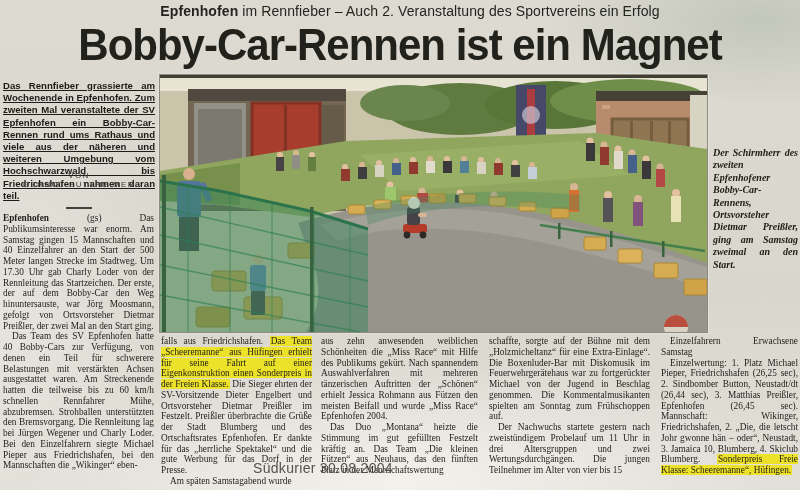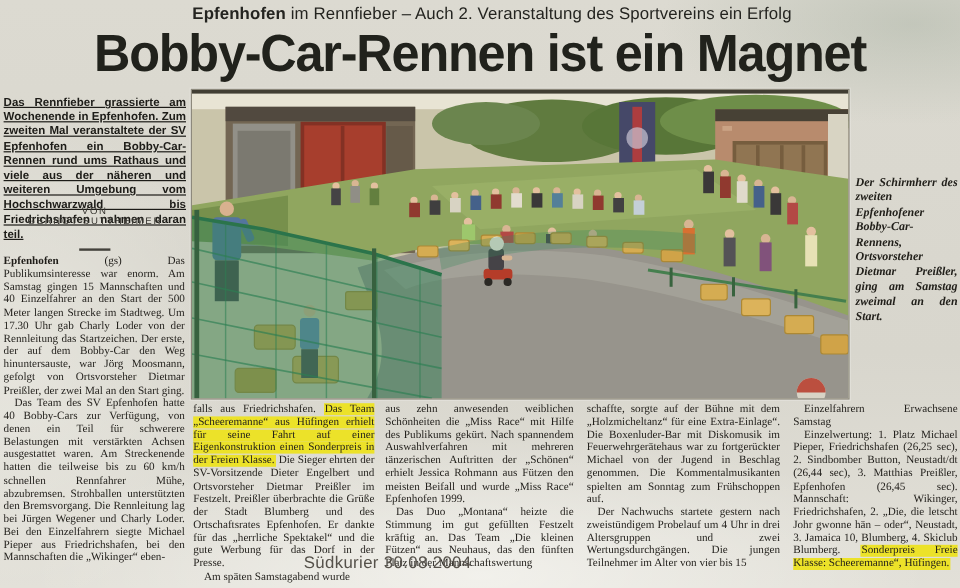--- a/index.html
+++ b/index.html
@@ -315,27 +315,27 @@
     <p><b>Epfenhofen</b><span> (gs) Das Publikumsinteresse war enorm. Am Samstag gingen 15 Mannschaften und 40 Einzelfahrer an den Start der 500 Meter langen Strecke im Stadtweg. Um 17.30 Uhr gab Charly Loder von der Rennleitung das Startzeichen. Der erste, der auf dem Bobby-Car den Weg hinuntersauste, war Jörg Moosmann, gefolgt von Ortsvorsteher Dietmar Preißler, der zwei Mal an den Start ging.</span></p>
     <p class="ind">Das Team des SV Epfenhofen hatte 40 Bobby-Cars zur Verfügung, von denen ein Teil für schwerere Belastungen mit verstärkten Achsen ausgestattet waren. Am Streckenende hatten die teilweise bis zu 60 km/h schnellen Rennfahrer Mühe, abzubremsen. Strohballen unterstützten den Bremsvorgang. Die Rennleitung lag bei Jürgen Wegener und Charly Loder. Bei den Einzelfahrern siegte Michael Pieper aus Friedrichshafen, bei den Mannschaften die „Wikinger“ eben-</p>
   </div>
 
   <div class="abs bodytext col2">
     <p><span>falls aus Friedrichshafen. </span><mark>Das Team „Scheeremanne“ aus Hüfingen erhielt für seine Fahrt auf einer Eigenkonstruktion einen Sonderpreis in der Freien Klasse.</mark><span> Die Sieger ehrten der SV-Vorsitzende Dieter Engelbert und Ortsvorsteher Dietmar Preißler im Festzelt. Preißler überbrachte die Grüße der Stadt Blumberg und des Ortschaftsrates Epfenhofen. Er dankte für das „herrliche Spektakel“ und die gute Werbung für das Dorf in der Presse.</span></p>
     <p class="ind">Am späten Samstagabend wurde</p>
   </div>
 
   <div class="abs bodytext col3">
-    <p>aus zehn anwesenden weiblichen Schönheiten die „Miss Race“ mit Hilfe des Publikums gekürt. Nach spannendem Auswahlverfahren mit mehreren tänzerischen Auftritten der „Schönen“ erhielt Jessica Rohmann aus Fützen den meisten Beifall und wurde „Miss Race“ Epfenhofen 1999.</p>
+    <p>aus zehn anwesenden weiblichen Schönheiten die „Miss Race“ mit Hilfe des Publikums gekürt. Nach spannendem Auswahlverfahren mit mehreren tänzerischen Auftritten der „Schönen“ erhielt Jessica Rohmann aus Fützen den meisten Beifall und wurde „Miss Race“ Epfenhofen 2004.</p>
     <p class="ind">Das Duo „Montana“ heizte die Stimmung im gut gefüllten Festzelt kräftig an. Das Team „Die kleinen Fützen“ aus Neuhaus, das den fünften Platz in der Mannschaftswertung</p>
   </div>
 
   <div class="abs bodytext col4">
     <p>schaffte, sorgte auf der Bühne mit dem „Holzmicheltanz“ für eine Extra-Einlage“. Die Boxenluder-Bar mit Diskomusik im Feuerwehrgerätehaus war zu fortgerückter Michael von der Jugend in Beschlag genommen. Die Kommentalmusikanten spielten am Sonntag zum Frühschoppen auf.</p>
-    <p class="ind">Der Nachwuchs startete gestern nach zweistündigem Probelauf um 4 Uhr in drei Altersgruppen und zwei Wertungsdurchgängen. Die jungen Teilnehmer im Alter von vier bis 15</p>
+    <p class="ind">Der Nachwuchs startete gestern nach zweistündigem Probelauf um 11 Uhr in drei Altersgruppen und zwei Wertungsdurchgängen. Die jungen Teilnehmer im Alter von vier bis 15</p>
   </div>
 
   <div class="abs bodytext col5">
     <p class="ind">Einzelfahrern Erwachsene Samstag</p>
     <p class="ind"><span>Einzelwertung: 1. Platz Michael Pieper, Friedrichshafen (26,25 sec), 2. Sindbomber Button, Neustadt/dt (26,44 sec), 3. Matthias Preißler, Epfenhofen (26,45 sec). Mannschaft: Wikinger, Friedrichshafen, 2. „Die, die letscht Johr gwonne hän – oder“, Neustadt, 3. Jamaica 10, Blumberg, 4. Skiclub Blumberg. </span><mark>Sonderpreis Freie Klasse: Scheeremanne“, Hüfingen.</mark></p>
   </div>
 
   <div class="abs source">Südkurier 30.08.2004</div>
 
 </div>

